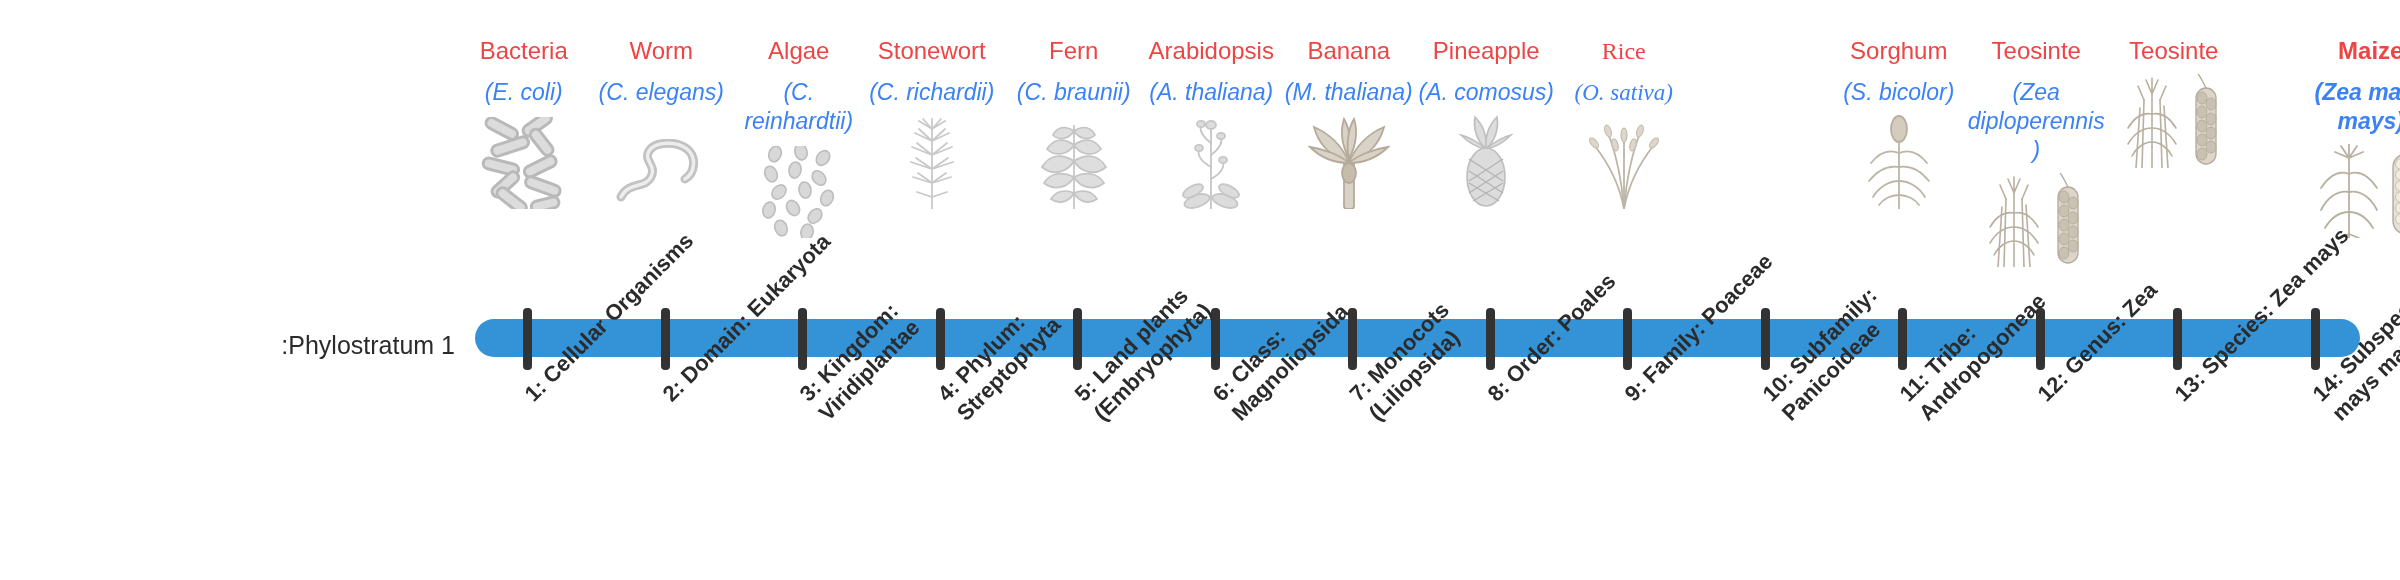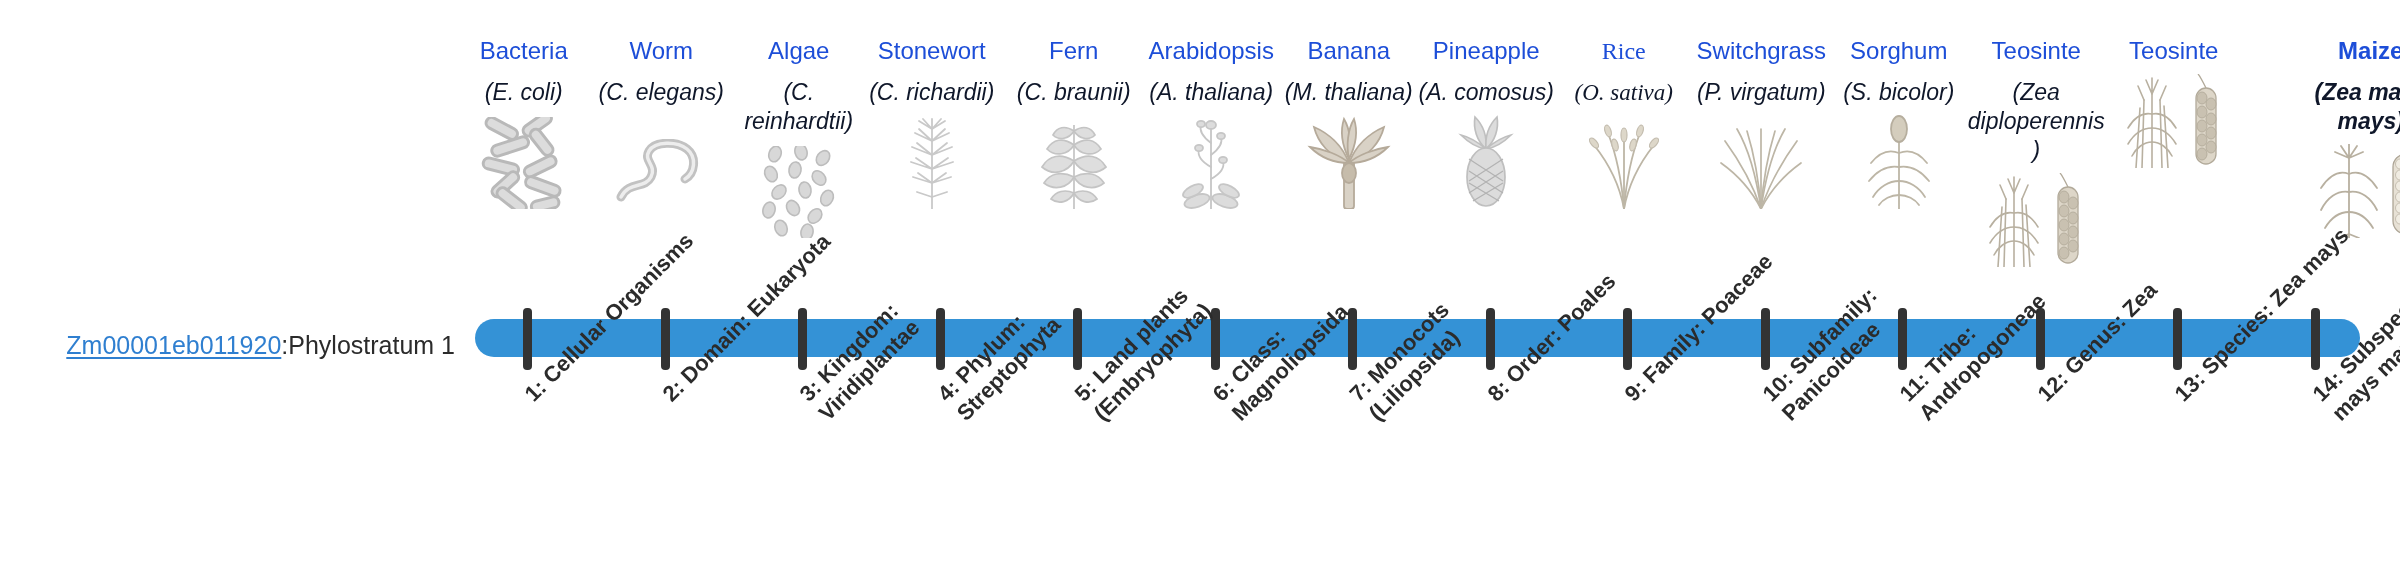--- a/index.html
+++ b/index.html
@@ -54,28 +54,28 @@
     height: 270px;
   }
   .species-col {
     position: absolute;
     top: 0;
     text-align: center;
   }
   .species-common {
     font-size: 24px;
     line-height: 30px;
-    color: #1d4ed8;
+    color: #ef4444;
     white-space: nowrap;
   }
   .species-latin {
     font-size: 23px;
     line-height: 29px;
     font-style: italic;
-    color: #0f172a;
+    color: #3b82f6;
     margin-top: 12px;
     word-break: break-word;
   }
   .species-art {
     margin-top: 6px;
     height: 96px;
     display: flex;
     align-items: flex-end;
     justify-content: center;
     gap: 4px;
@@ -129,21 +129,20 @@
     text-align: left;
     white-space: normal;
   }
 </style>
 </head>
 <body>
 
 <div id="figure">
 
   <div id="gene-label">
-    <span class="gene-id" style="color: rgb(47, 127, 208);">Zm00001eb011920</span>
       <span class="gene-strat">: </span>
       <span class="gene-strat">Phylostratum 1</span>
   </div>
 
   <div id="species-row">
       <div class="species-col" style="left: 0px; width: 137.5px;">
         <div class="species-common">Bacteria</div>
         <div class="species-latin">(E. coli)</div>
         <div class="species-art">
           <svg width="86" height="92" viewBox="0 0 86 92">
@@ -312,39 +311,20 @@
       <path d="M42 94 L42 24"></path>
       <g fill="#ddd7c9" stroke="#c3bcae" stroke-width="1.2">
         <ellipse cx="26" cy="16" rx="3" ry="6" transform="rotate(-18 26 16)"></ellipse>
         <ellipse cx="58" cy="16" rx="3" ry="6" transform="rotate(18 58 16)"></ellipse>
         <ellipse cx="12" cy="28" rx="3" ry="6" transform="rotate(-40 12 28)"></ellipse>
         <ellipse cx="72" cy="28" rx="3" ry="6" transform="rotate(40 72 28)"></ellipse>
         <ellipse cx="42" cy="20" rx="3" ry="7"></ellipse>
         <ellipse cx="33" cy="30" rx="3" ry="6" transform="rotate(-14 33 30)"></ellipse>
         <ellipse cx="51" cy="30" rx="3" ry="6" transform="rotate(14 51 30)"></ellipse>
       </g>
-    </g>
-          </svg>
-        </div>
-      </div>
-      <div class="species-col" style="left: 1237.5px; width: 137.5px;">
-        <div class="species-common">Switchgrass</div>
-        <div class="species-latin">(P. virgatum)</div>
-        <div class="species-art">
-          <svg width="88" height="94" viewBox="0 0 88 94">
-    <g stroke="#bdb6a6" stroke-width="1.7" fill="none" stroke-linecap="round">
-      <path d="M44 94 C42 68 38 42 30 16"></path>
-      <path d="M44 94 C46 68 50 42 58 16"></path>
-      <path d="M44 94 C36 70 24 48 8 26"></path>
-      <path d="M44 94 C52 70 64 48 80 26"></path>
-      <path d="M44 94 C40 66 34 38 20 14"></path>
-      <path d="M44 94 C48 66 54 38 68 14"></path>
-      <path d="M44 94 L44 14"></path>
-      <path d="M44 94 C34 74 18 58 4 48"></path>
-      <path d="M44 94 C54 74 70 58 84 48"></path>
     </g>
           </svg>
         </div>
       </div>
       <div class="species-col" style="left: 1375px; width: 137.5px;">
         <div class="species-common">Sorghum</div>
         <div class="species-latin">(S. bicolor)</div>
         <div class="species-art">
           <svg width="76" height="94" viewBox="0 0 76 94">
     <g stroke="#bdb6a6" stroke-width="1.8" fill="none" stroke-linecap="round">

